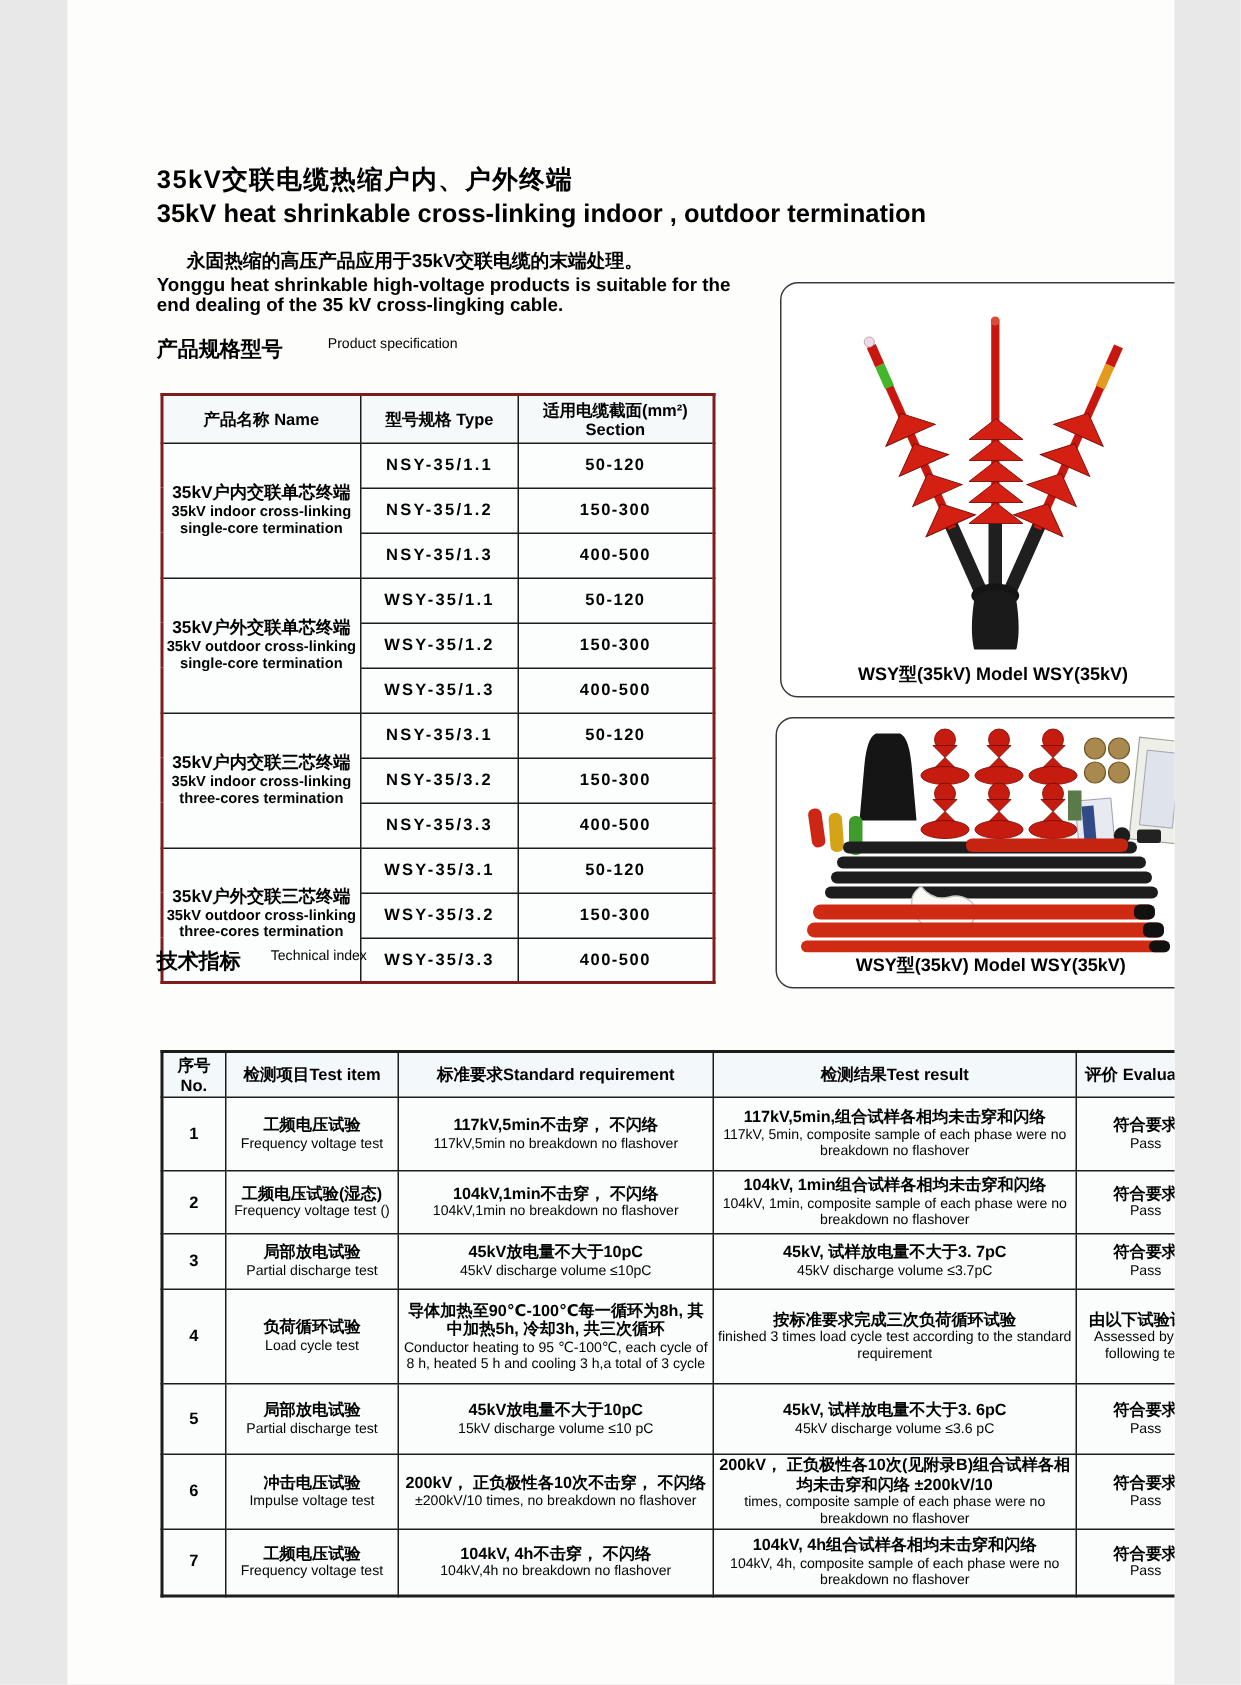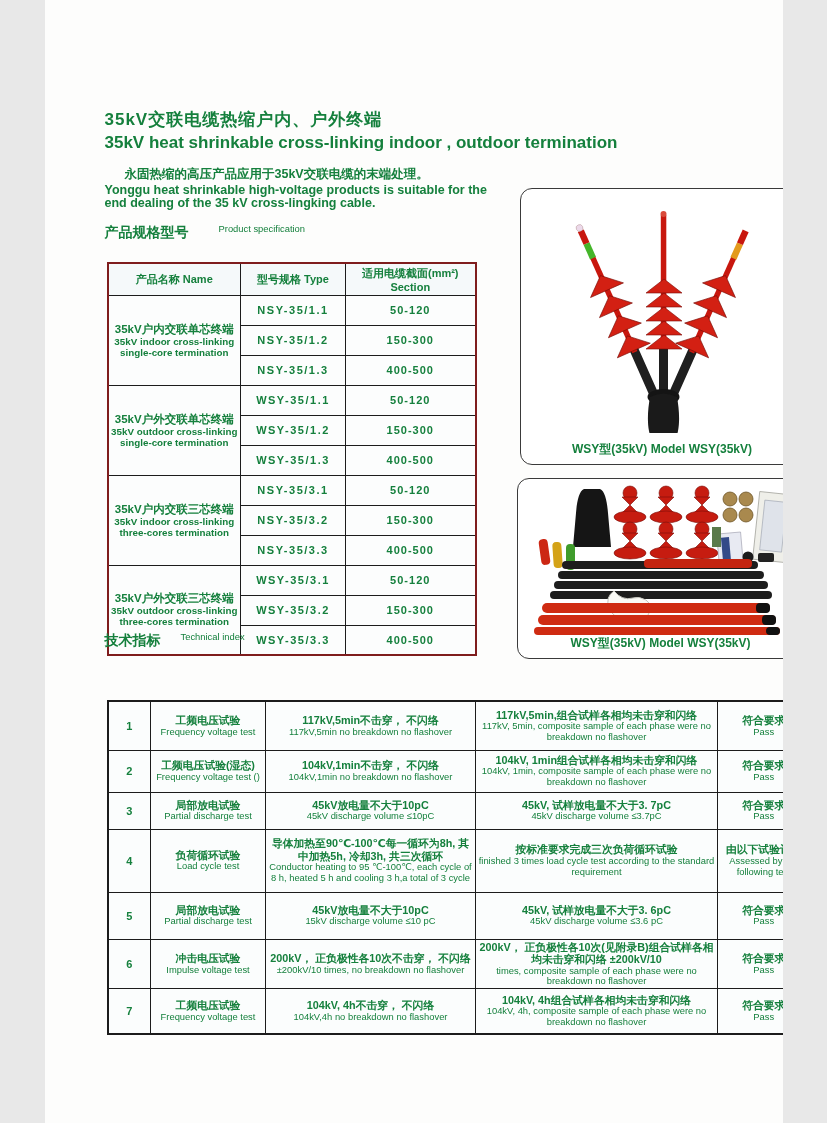--- a/index.html
+++ b/index.html
@@ -1,18 +1,18 @@
 <!DOCTYPE html>
 <html><head>
 <meta charset="utf-8">
 <style>
   html,body{margin:0;padding:0;background:#e8e8e8;}
   .page{
     position:relative;width:738px;height:1123px;margin:0 auto;
-    background:#fdfdfc;color:#15803d;
+    background:#fdfdfc;color:#000000;
     font-family:"Liberation Sans","DejaVu Sans",sans-serif;
     overflow:hidden;
   }
   .abs{position:absolute;}
   .title-zh{left:60px;top:108px;font-size:17px;font-weight:700;letter-spacing:1px;}
   .title-en{left:60px;top:133px;font-size:17px;font-weight:700;}
   .intro{left:60px;top:168px;width:400px;font-size:12.5px;font-weight:700;line-height:13.5px;}
   .intro-zh{text-indent:20px;margin-bottom:2px;}
   .sec-head{font-size:14px;font-weight:700;display:flex;}
   .sec-head-spec{left:60px;top:224px;}
@@ -278,20 +278,27 @@
 
   <table class="abs tech-table">
     <colgroup>
       <col style="width:43px">
         <col style="width:115px">
         <col style="width:210px">
         <col style="width:242px">
         <col style="width:93px">
     </colgroup>
     <tbody>
+        <tr class="hrow">
+      <td class="hd">序号No.</td>
+      <td class="hd">检测项目Test item</td>
+      <td class="hd">标准要求Standard requirement</td>
+      <td class="hd">检测结果Test result</td>
+      <td class="hd">评价 Evaluation</td>
+    </tr>
 
     <tr class="r1">
       <td class="no-cell">1</td>
       <td>
             <div class="zh">工频电压试验</div>
             <div class="en">Frequency voltage test</div>
           </td>
       <td>
             <div class="zh">117kV,5min不击穿， 不闪络</div>
             <div class="en">117kV,5min no breakdown no flashover</div>

